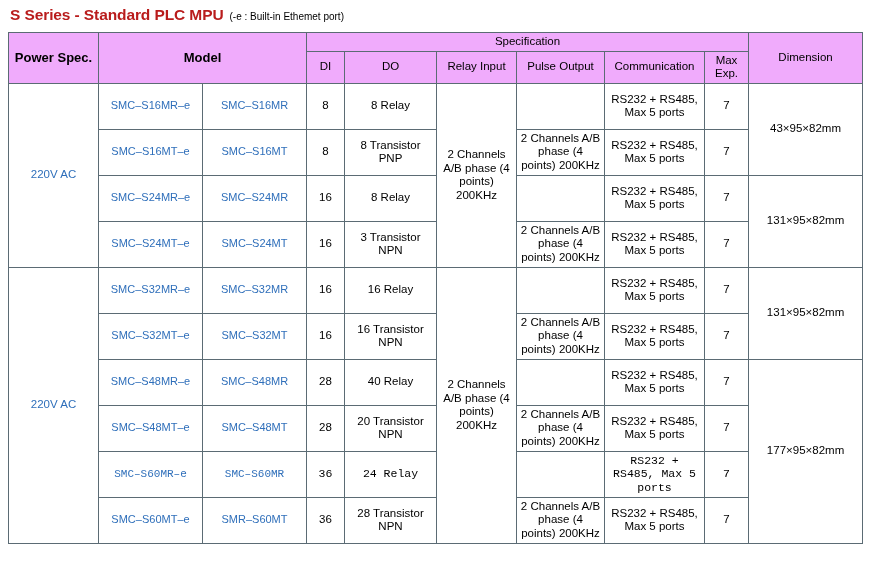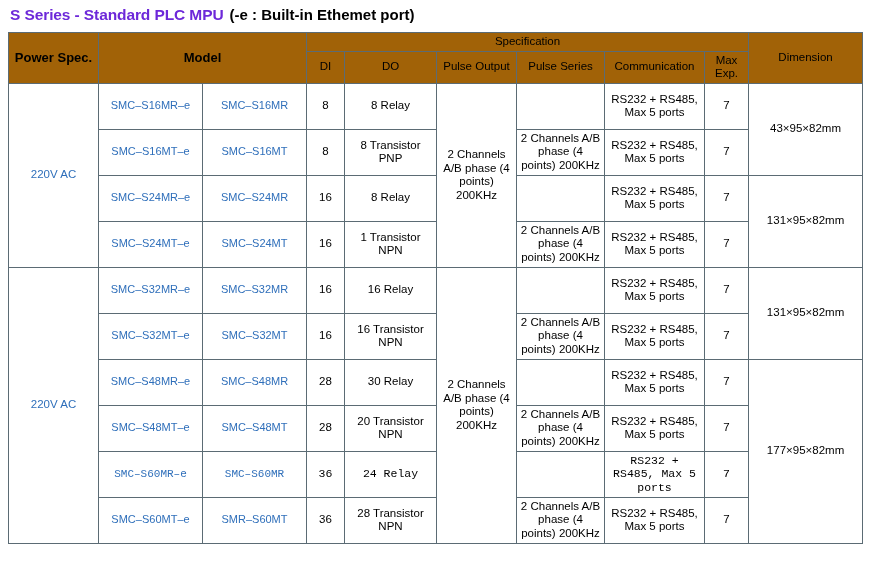--- a/index.html
+++ b/index.html
@@ -25,43 +25,43 @@
     height: 26px;
     display: flex;
     align-items: baseline;
     gap: 6px;
     padding-left: 2px;
   }
   .title-main {
     font-size: 15.5px;
     font-weight: bold;
     letter-spacing: -0.1px;
-    color: #6d28d9;
+    color: #b91c1c;
   }
   .title-sub {
-    font-size: 15px;
-    font-weight: bold;
+    font-size: 10px;
+    font-weight: normal;
     color: #000;
   }
   table.spec {
     border-collapse: collapse;
     width: 854px;
     table-layout: fixed;
     border: 1px solid #000;
   }
   table.spec th, table.spec td {
     border: 1px solid #5b6b74;
     text-align: center;
     vertical-align: middle;
     font-size: 11.5px;
     padding: 2px 3px;
     line-height: 1.18;
   }
   thead th {
-    background: #a16207;
+    background: #f0abfc;
     font-weight: normal;
     color: #000;
     font-size: 12px;
   }
   thead th.big {
     font-size: 13px;
     font-weight: bold;
   }
   .model-link {
     color: #2f6fba;
@@ -109,22 +109,22 @@
     <thead>
       <tr>
         <th class="big" rowspan="2">Power Spec.</th>
         <th class="big" colspan="2" rowspan="2">Model</th>
         <th colspan="6">Specification</th>
         <th rowspan="2">Dimension</th>
       </tr>
       <tr>
         <th>DI</th>
         <th>DO</th>
+        <th>Relay Input</th>
         <th>Pulse Output</th>
-        <th>Pulse Series</th>
         <th>Communication</th>
         <th>Max Exp.</th>
       </tr>
     </thead>
     <tbody id="table-body">
         <tr style="height: 46px;">
           <td class="power-cell" rowspan="4">220V AC</td>
           <td><span class="model-link">SMC–S16MR–e</span></td>
           <td><span class="model-link">SMC–S16MR</span></td>
           <td class="num">8</td>
@@ -151,21 +151,21 @@
           <td class="num">8 Relay</td>
           <td class="small"></td>
           <td class="small">RS232 + RS485, Max 5 ports</td>
           <td class="num">7</td>
           <td class="dim" rowspan="2">131×95×82mm</td>
         </tr>
         <tr style="height: 46px;">
           <td><span class="model-link">SMC–S24MT–e</span></td>
           <td><span class="model-link">SMC–S24MT</span></td>
           <td class="num">16</td>
-          <td class="num">1 Transistor NPN</td>
+          <td class="num">3 Transistor NPN</td>
           <td class="small">2 Channels A/B phase (4 points) 200KHz</td>
           <td class="small">RS232 + RS485, Max 5 ports</td>
           <td class="num">7</td>
         </tr>
         <tr style="height: 46px;">
           <td class="power-cell" rowspan="6">220V AC</td>
           <td><span class="model-link">SMC–S32MR–e</span></td>
           <td><span class="model-link">SMC–S32MR</span></td>
           <td class="num">16</td>
           <td class="num">16 Relay</td>
@@ -181,21 +181,21 @@
           <td class="num">16</td>
           <td class="num">16 Transistor NPN</td>
           <td class="small">2 Channels A/B phase (4 points) 200KHz</td>
           <td class="small">RS232 + RS485, Max 5 ports</td>
           <td class="num">7</td>
         </tr>
         <tr style="height: 46px;">
           <td><span class="model-link">SMC–S48MR–e</span></td>
           <td><span class="model-link">SMC–S48MR</span></td>
           <td class="num">28</td>
-          <td class="num">30 Relay</td>
+          <td class="num">40 Relay</td>
           <td class="small"></td>
           <td class="small">RS232 + RS485, Max 5 ports</td>
           <td class="num">7</td>
           <td class="dim" rowspan="4">177×95×82mm</td>
         </tr>
         <tr style="height: 46px;">
           <td><span class="model-link">SMC–S48MT–e</span></td>
           <td><span class="model-link">SMC–S48MT</span></td>
           <td class="num">28</td>
           <td class="num">20 Transistor NPN</td>

